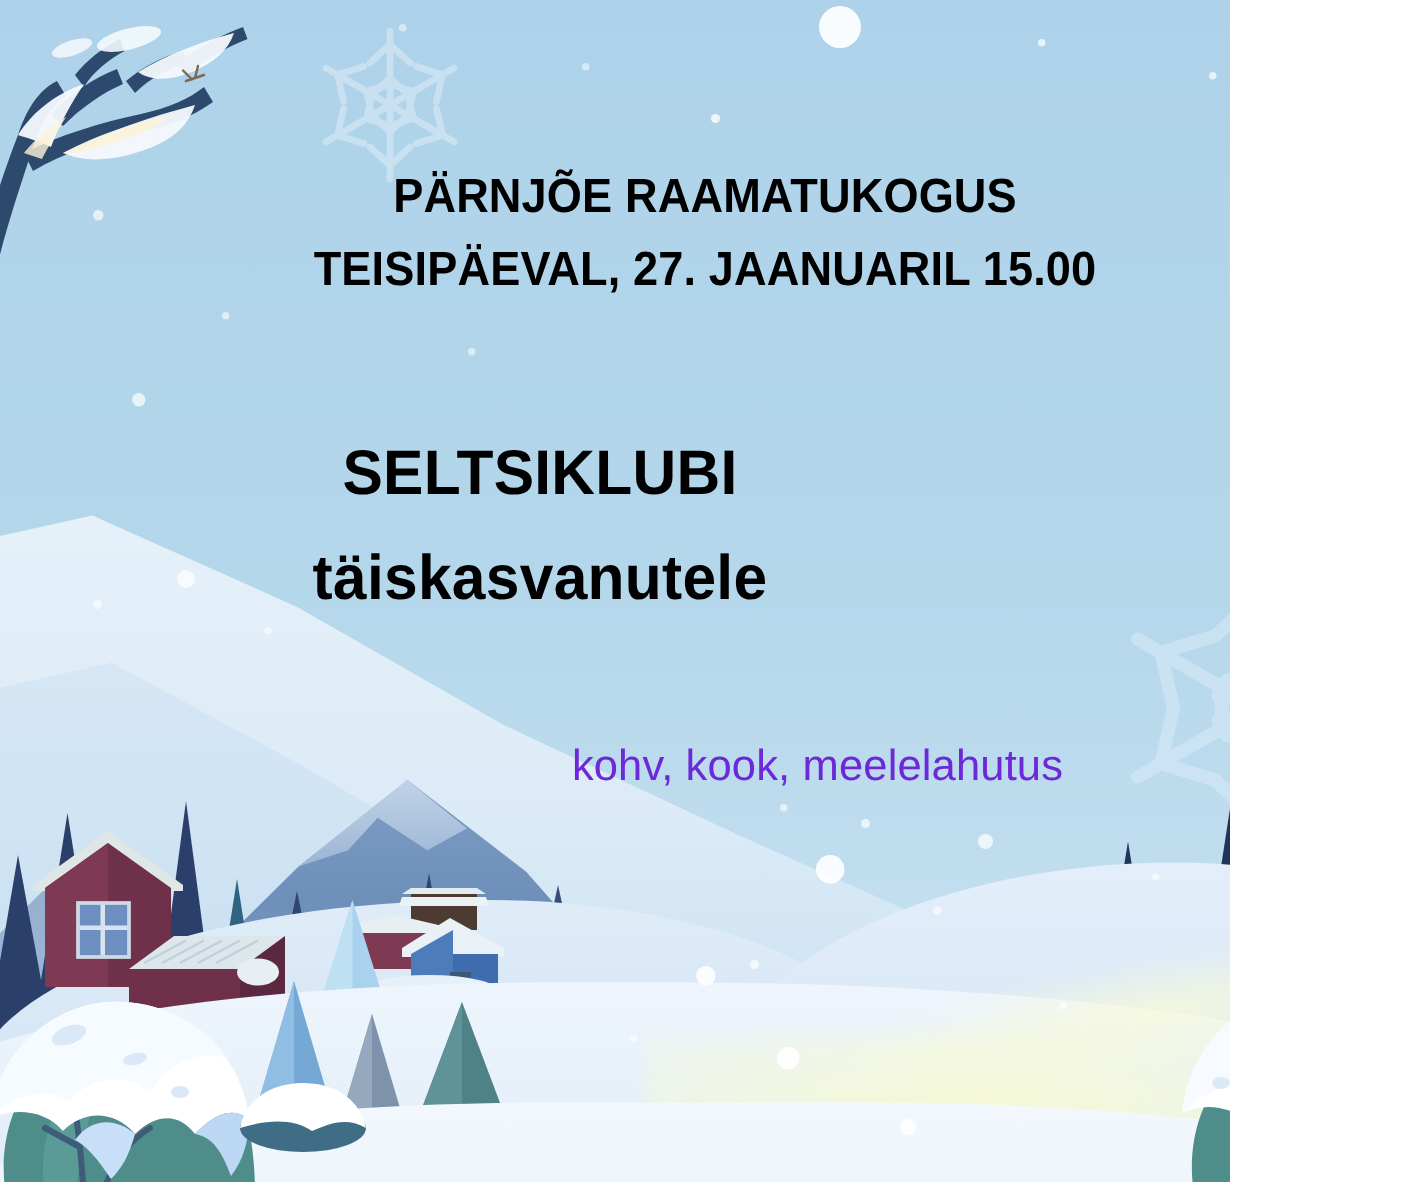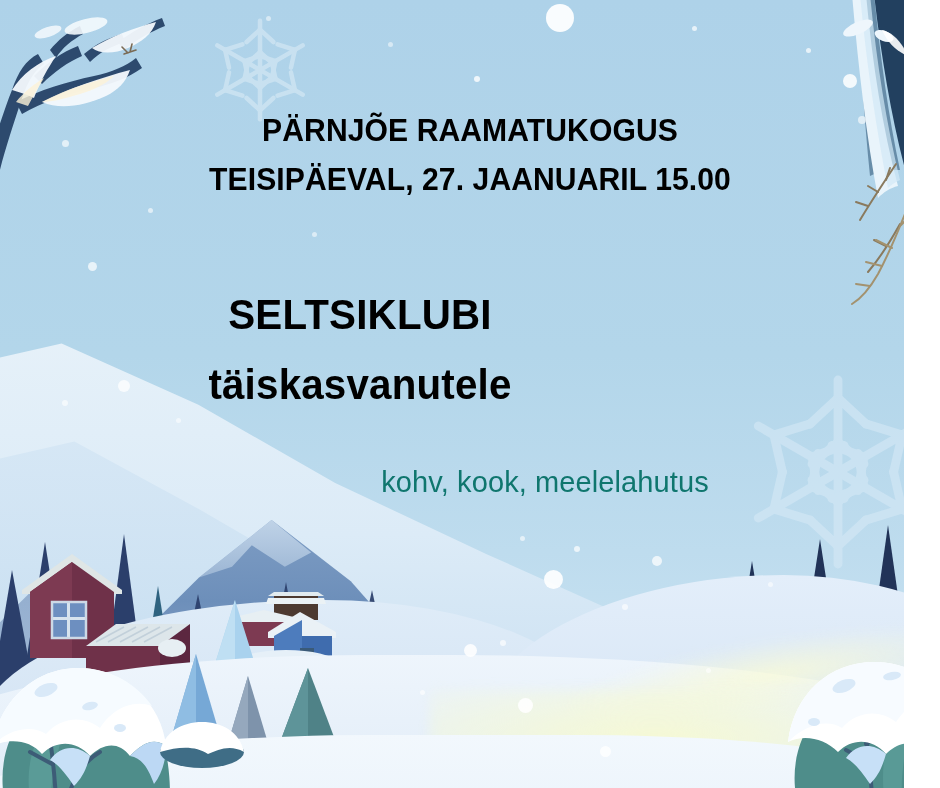--- a/index.html
+++ b/index.html
@@ -1,21 +1,21 @@
 <!DOCTYPE html>
 <html><head>
 <meta charset="utf-8">
 <title>Seltsiklubi täiskasvanutele</title>
 <style>
   html,body{margin:0;padding:0;background:#ffffff;}
   body{font-family:"Liberation Sans", sans-serif;}
 
   #poster{
     position:relative;
-    width:904px;height:788px;
+    width:820px;height:788px;
     overflow:hidden;
     background:#b2d5ea;
   }
 
   
   .sky{
     position:absolute;left:0;top:0;width:940px;height:788px;
     background:linear-gradient(180deg,#aed2e9 0%,#b3d6ea 45%,#bedcee 70%,#cfe6f4 100%);
   }
 
@@ -130,23 +130,23 @@
     color:#000000;
     font-weight:bold;
     font-size:42px;
     line-height:70px;
     letter-spacing:.2px;
     transform:scaleX(.96);
   }
   .maintitle .l2{display:block;}
 
   .subtitle{
-    position:absolute;left:160px;top:463px;width:770px;
+    position:absolute;left:160px;top:492px;width:770px;
     text-align:center;
-    color:#0f766e;
+    color:#6d28d9;
     font-weight:400;
     font-size:29px;
     line-height:38px;
     letter-spacing:.1px;
   }
 </style>
 </head>
 <body>
 
 <div id="poster">

